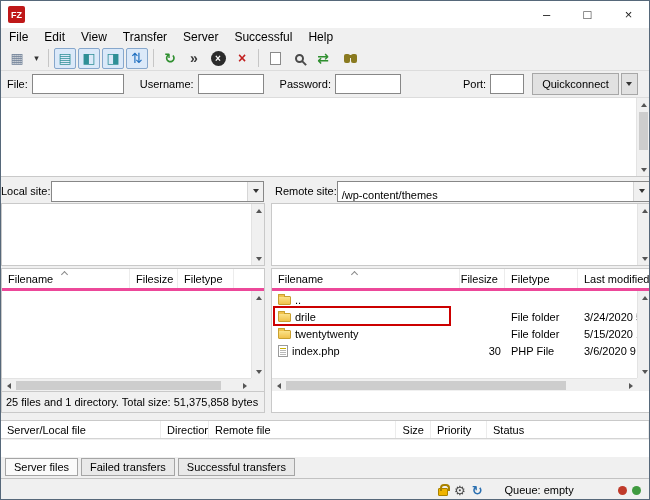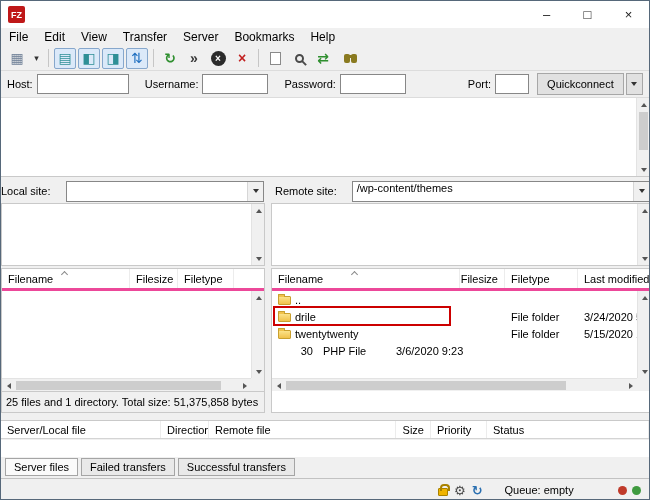--- a/index.html
+++ b/index.html
@@ -61,21 +61,21 @@
 .tri-up{border-left:3px solid transparent;border-right:3px solid transparent;border-bottom:4px solid #555;}
 .tri-down{border-left:3px solid transparent;border-right:3px solid transparent;border-top:4px solid #555;}
 .tri-left{border-top:3px solid transparent;border-bottom:3px solid transparent;border-right:4px solid #555;}
 .tri-right{border-top:3px solid transparent;border-bottom:3px solid transparent;border-left:4px solid #555;}
 .tri-down-s{width:0;height:0;border-left:3px solid transparent;border-right:3px solid transparent;border-top:4px solid #333;}
 
 
 .siterow{position:absolute;top:179px;height:22px;display:flex;align-items:center;font-size:11px;}
 .siterow-local{left:0;width:264px;}
 .siterow-remote{left:270px;width:380px;padding-left:4px;}
-.combo{flex:1;height:21px;margin-left:15px;margin-right:1px;background:#fff;border:1px solid #878787;display:flex;align-items:flex-start;}
+.combo{flex:1;height:21px;margin-left:0;margin-right:1px;background:#fff;border:1px solid #878787;display:flex;align-items:flex-end;}
 .combo-text{flex:1;padding:0 4px;font-size:11px;white-space:nowrap;overflow:hidden;}
 .combo-btn{width:16px;height:100%;background:#f0f0f0;border-left:1px solid #d6d6d6;display:flex;align-items:center;justify-content:center;}
 
 
 .tree{position:absolute;top:202px;height:63px;background:#fff;border:1px solid #c9c9c9;}
 .tree-local{left:0;width:264px;}
 .tree-remote{left:270px;width:380px;}
 .tree-vsb{right:0;top:0;height:100%;border-left:1px solid #e3e3e3;}
 
 
@@ -141,21 +141,21 @@
       <div class="win-btn">×</div>
     </div>
   </div>
 
   <div class="menubar">
     <div class="menu-item">File</div>
     <div class="menu-item">Edit</div>
     <div class="menu-item">View</div>
     <div class="menu-item">Transfer</div>
     <div class="menu-item">Server</div>
-    <div class="menu-item">Bookmarks</div>
+    <div class="menu-item">Successful</div>
     <div class="menu-item">Help</div>
   </div>
 
   <div class="toolbar">
     <div class="tb-btn c-steel">
         <span>▦</span>
       </div>
     <div class="tb-btn tb-dd">
         <span>▾</span>
       </div>
@@ -194,21 +194,21 @@
       </div>
     <div class="tb-btn c-green">
         <span>⇄</span>
       </div>
     <div class="tb-btn">
         <span class="icon-binoculars"></span>
       </div>
   </div>
 
   <div class="quickbar">
-    <span class="qc-label">Host:</span>
+    <span class="qc-label">File:</span>
     <input class="qc-input w92" value="" style="">
     <span class="qc-label ml16">Username:</span>
     <input class="qc-input w66" value="" style="">
     <span class="qc-label ml16">Password:</span>
     <input class="qc-input w66" value="" style="">
     <span class="qc-label ml62">Port:</span>
     <input class="qc-input w34" value="" style="">
     <button class="qc-btn">Quickconnect</button>
     <div class="qc-dd">
         <span class="tri-down-s"></span>
@@ -343,20 +343,24 @@
       <div class="row">
         <div class="rc rc-name r-name">
             <span class="icon-folder"></span>
             <span class="fname">twentytwenty</span>
           </div>
         <div class="rc rc-size r-size"></div>
         <div class="rc rc-type r-type">File folder</div>
         <div class="rc rc-mod">5/15/2020 12:</div>
       </div>
       <div class="row">
+        <div class="rc rc-name r-name">
+            <span class="icon-file"></span>
+            <span class="fname">index.php</span>
+          </div>
         <div class="rc rc-size r-size">30</div>
         <div class="rc rc-type r-type">PHP File</div>
         <div class="rc rc-mod">3/6/2020 9:23</div>
       </div>
     </div>
     <div class="annotation"></div>
     <div class="vsb list-vsb">
       <div class="sb-btn sb-top">
           <div class="tri tri-up"></div>
         </div>

